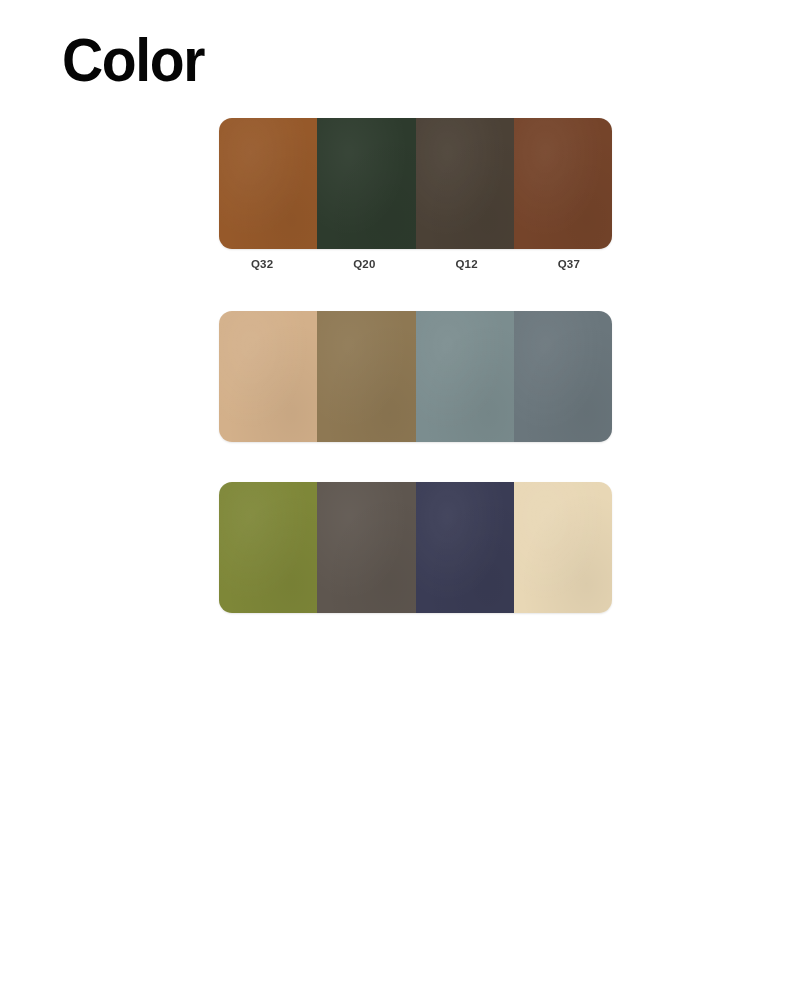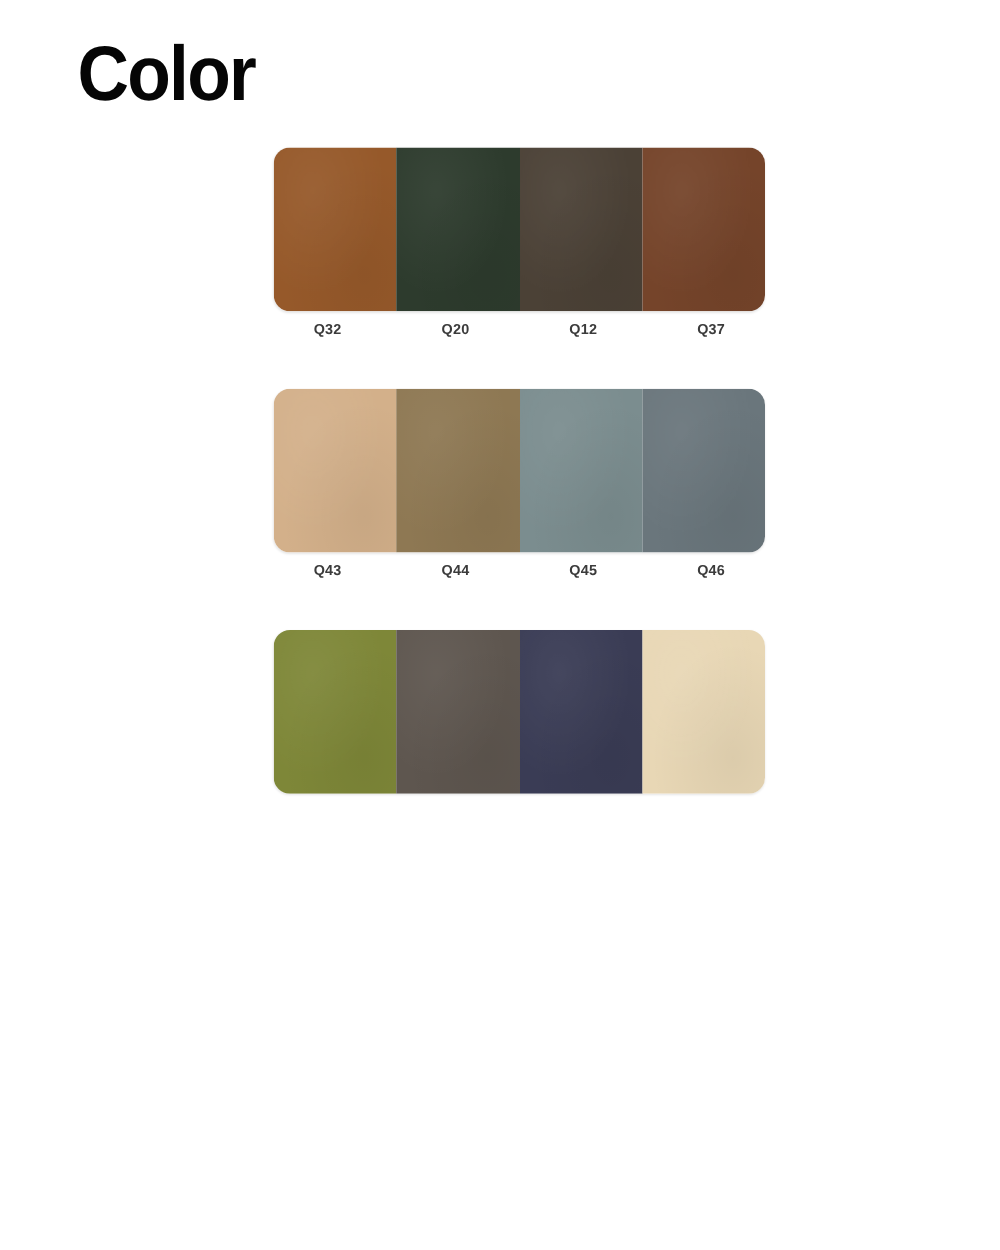--- a/index.html
+++ b/index.html
@@ -125,26 +125,20 @@
 
 
 
     <div class="swatch-row">
       <div class="swatch-strip">
         <div class="swatch-cell" style="background-color: rgb(211, 176, 138);"></div>
         <div class="swatch-cell" style="background-color: rgb(142, 120, 83);"></div>
         <div class="swatch-cell" style="background-color: rgb(123, 141, 143);"></div>
         <div class="swatch-cell" style="background-color: rgb(106, 118, 124);"></div>
       </div>
-      <div class="label-strip">
-        <div class="swatch-label">Q43</div>
-        <div class="swatch-label">Q44</div>
-        <div class="swatch-label">Q45</div>
-        <div class="swatch-label">Q46</div>
-      </div>
     </div>
 
     <div class="swatch-row">
       <div class="swatch-strip">
         <div class="swatch-cell" style="background-color: rgb(126, 135, 56);"></div>
         <div class="swatch-cell" style="background-color: rgb(94, 86, 79);"></div>
         <div class="swatch-cell" style="background-color: rgb(58, 60, 85);"></div>
         <div class="swatch-cell" style="background-color: rgb(232, 215, 181);"></div>
       </div>
 

